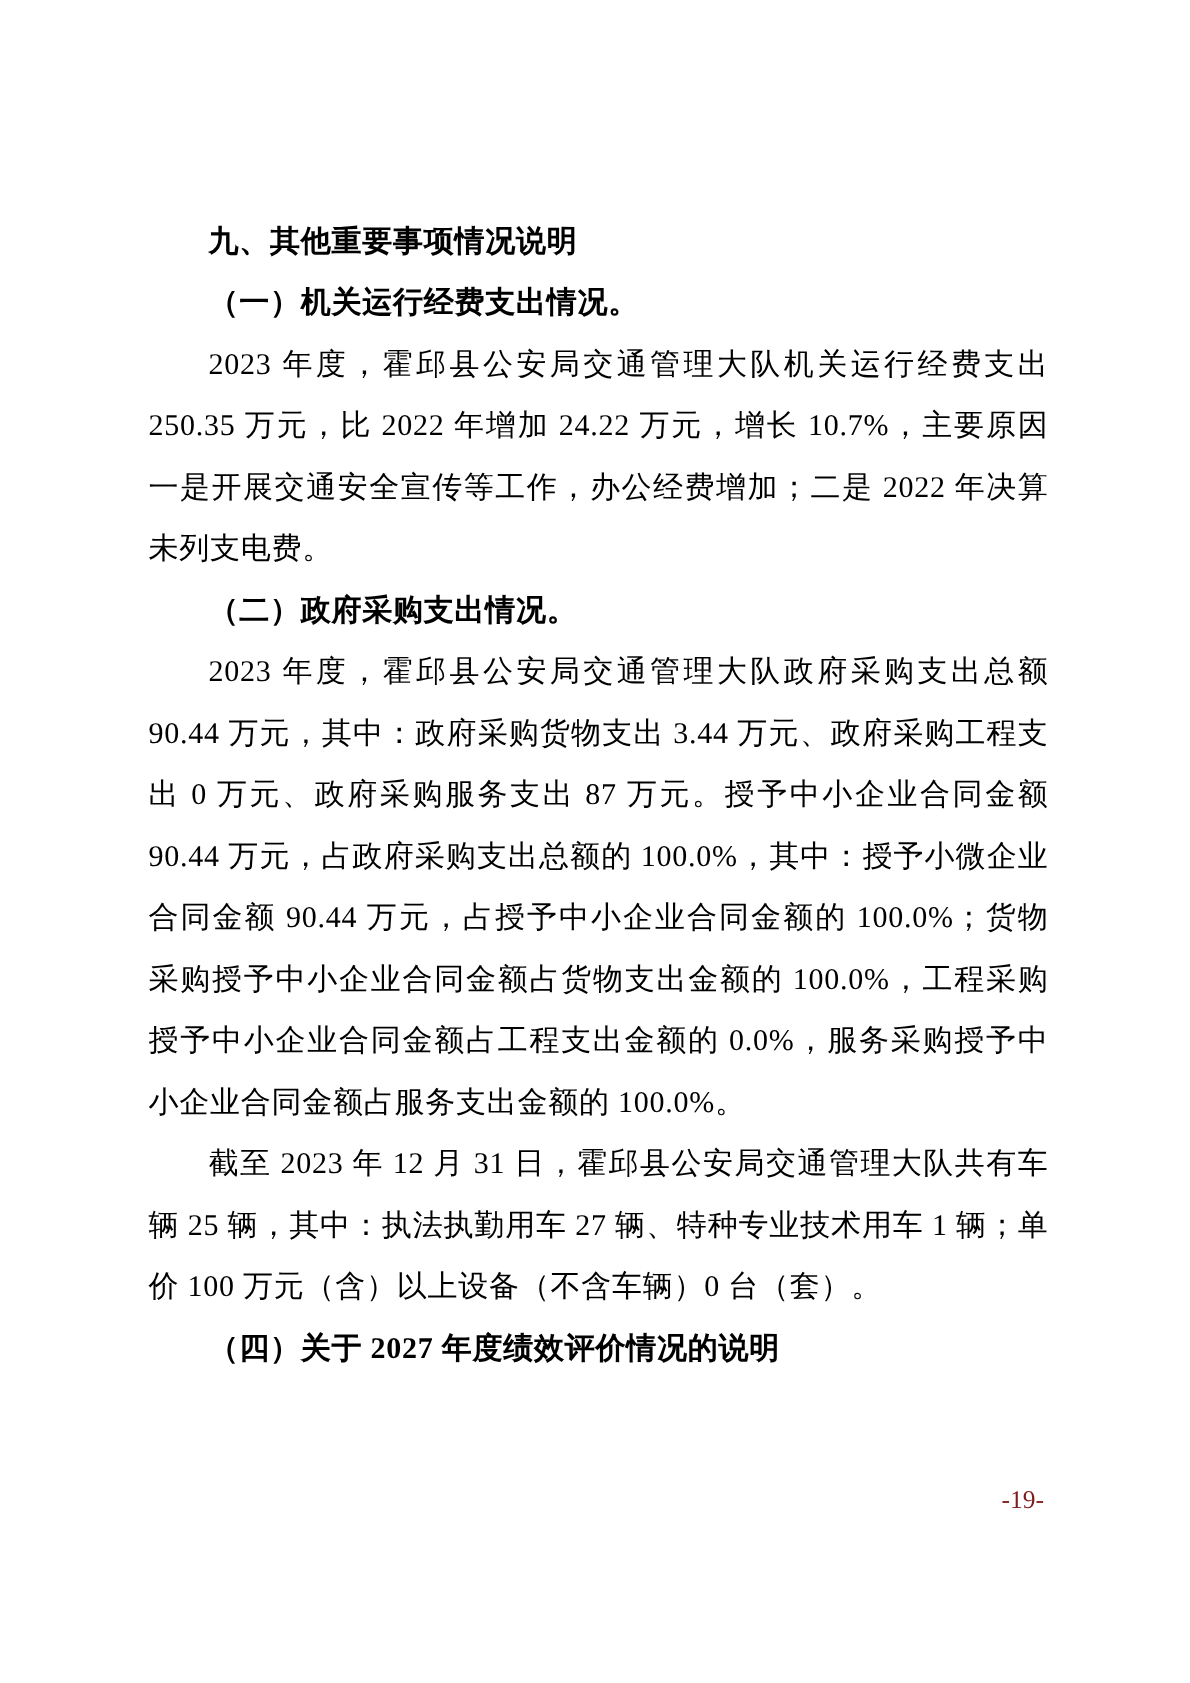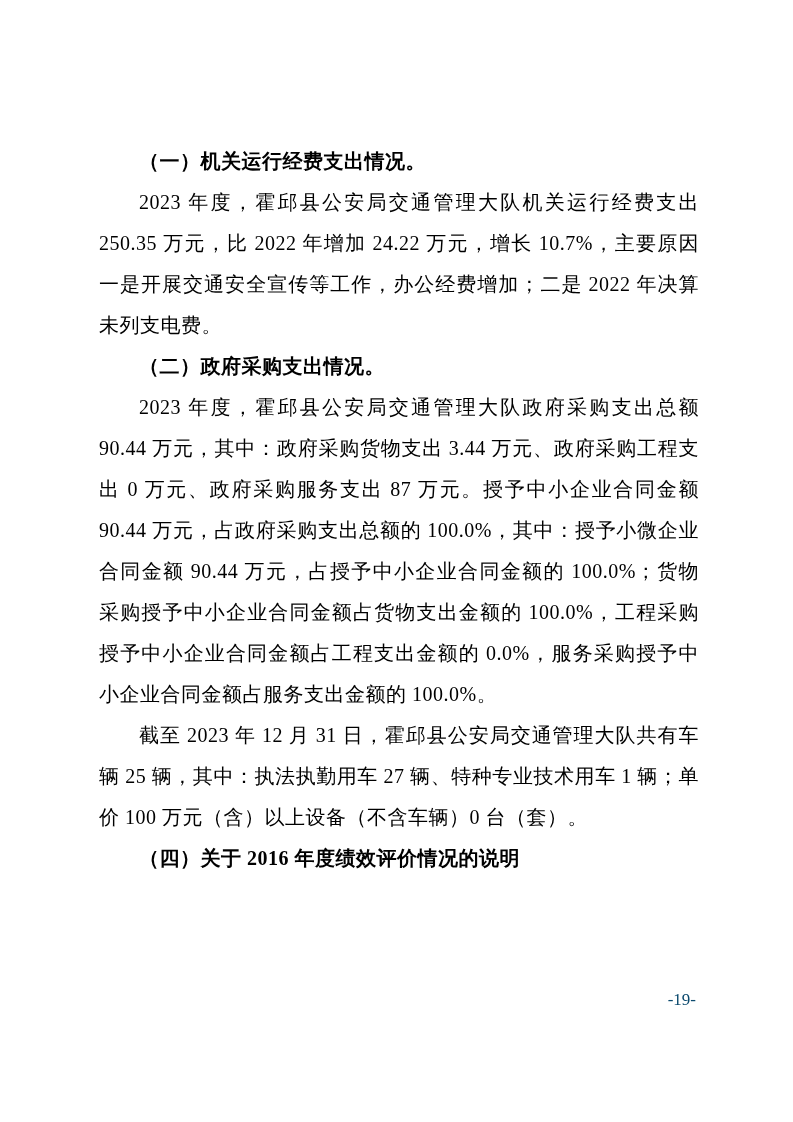--- a/index.html
+++ b/index.html
@@ -35,36 +35,37 @@
   }
   .content .h {
     font-weight: bold;
   }
   .pagenum {
     position: absolute;
     right: 97px;
     top: 990px;
     font-size: 17px;
     line-height: 20px;
-    color: #0c4a6e;
+    color: #7f1d1d;
   }
 </style>
 </head>
 <body>
 
 <div class="page">
   <div class="content">
 
+    <h2 class="h">九、其他重要事项情况说明</h2>
 
     <h3 class="h">（一）机关运行经费支出情况。</h3>
     <p>2023 年度，霍邱县公安局交通管理大队机关运行经费支出 250.35 万元，比 2022 年增加 24.22 万元，增长 10.7%，主要原因一是开展交通安全宣传等工作，办公经费增加；二是 2022 年决算未列支电费。</p>
 
     <h3 class="h">（二）政府采购支出情况。</h3>
     <p>2023 年度，霍邱县公安局交通管理大队政府采购支出总额 90.44 万元，其中：政府采购货物支出 3.44 万元、政府采购工程支出 0 万元、政府采购服务支出 87 万元。授予中小企业合同金额 90.44 万元，占政府采购支出总额的 100.0%，其中：授予小微企业合同金额 90.44 万元，占授予中小企业合同金额的 100.0%；货物采购授予中小企业合同金额占货物支出金额的 100.0%，工程采购授予中小企业合同金额占工程支出金额的 0.0%，服务采购授予中小企业合同金额占服务支出金额的 100.0%。</p>
 
     <p>截至 2023 年 12 月 31 日，霍邱县公安局交通管理大队共有车辆 25 辆，其中：执法执勤用车 27 辆、特种专业技术用车 1 辆；单价 100 万元（含）以上设备（不含车辆）0 台（套）。</p>
 
-    <h3 class="h">（四）关于 2016 年度绩效评价情况的说明</h3>
+    <h3 class="h">（四）关于 2027 年度绩效评价情况的说明</h3>
 
   </div>
 
   <div class="pagenum">-19-</div>
 </div>
 
 </body></html>

